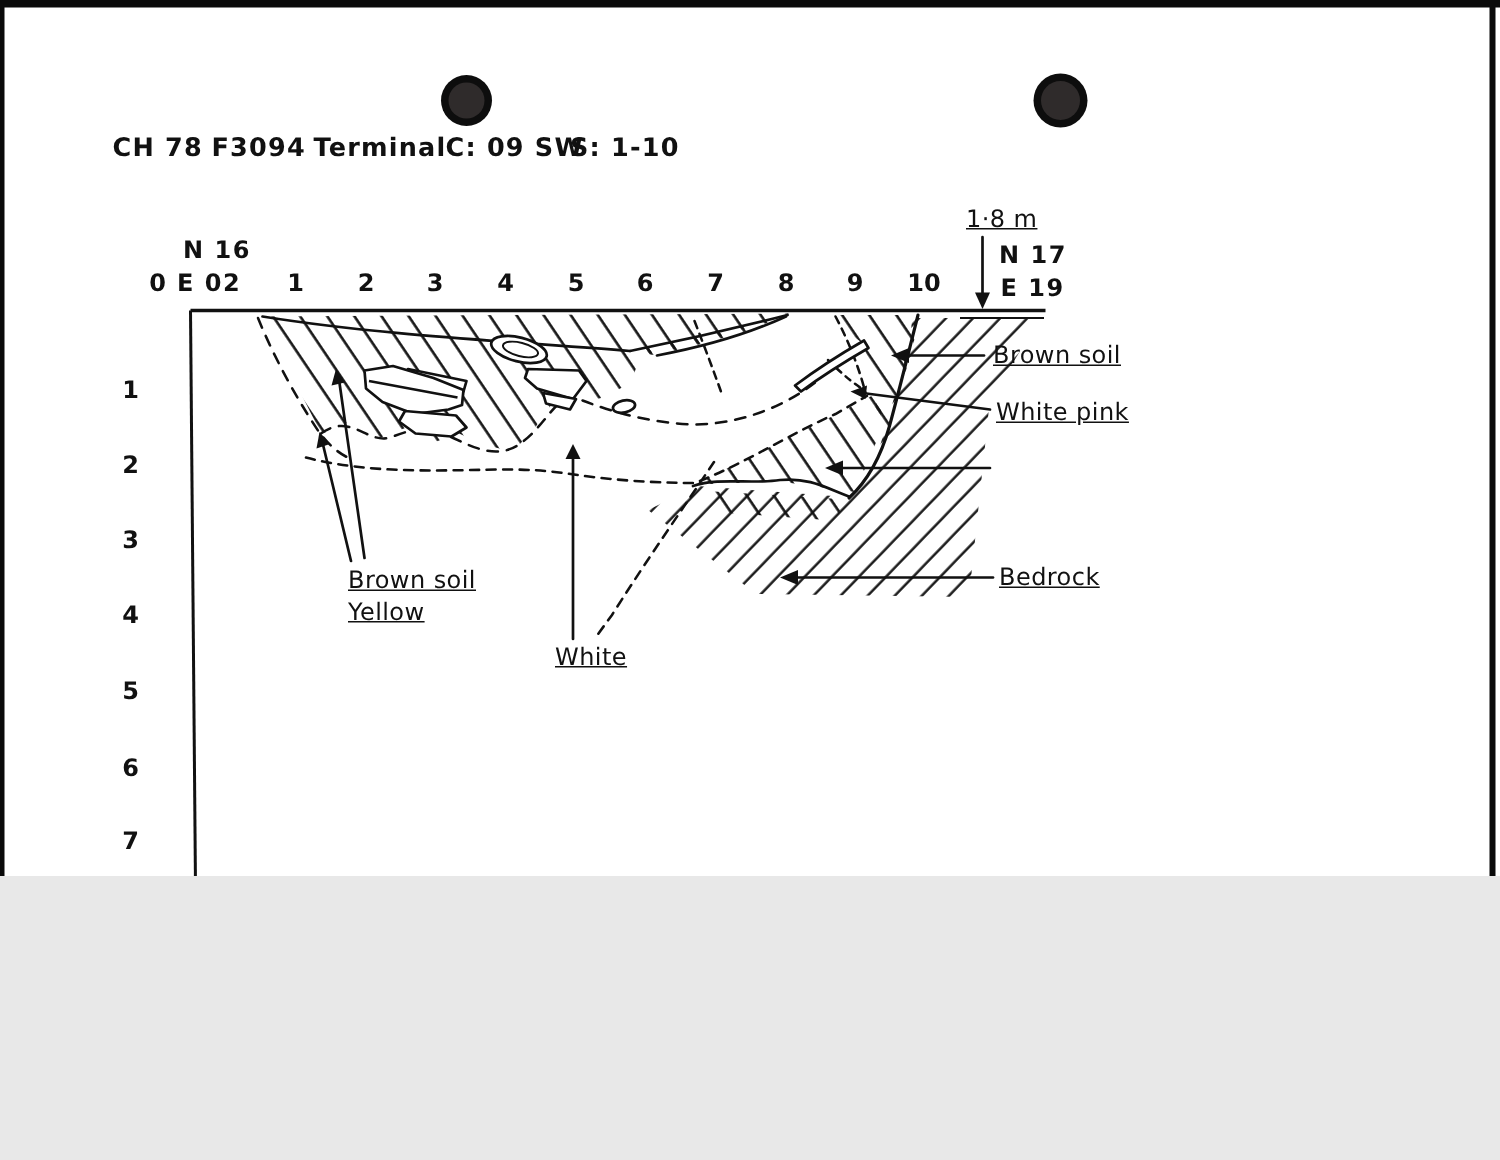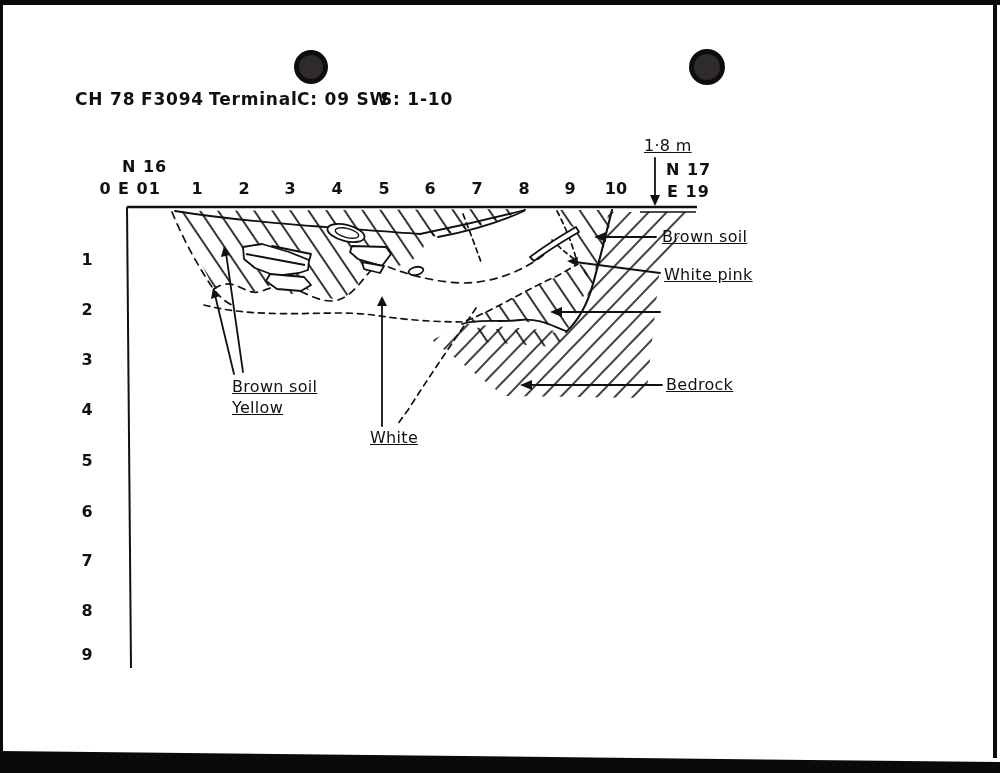--- a/index.html
+++ b/index.html
@@ -1,17 +1,17 @@
 <!DOCTYPE html>
 <html><head>
 <meta charset="utf-8">
 <style>
   html,body{margin:0;padding:0;background:#e8e8e8;}
   .page{
-    position:relative;width:1000px;height:773px;background:#ffffff;
+    position:relative;width:1000px;height:584px;background:#ffffff;
     overflow:hidden;color:#111;font-family:"DejaVu Sans",sans-serif;
   }
   .page svg{position:absolute;left:0;top:0;}
   .lbl{position:absolute;font-size:16px;font-weight:500;letter-spacing:.3px;white-space:nowrap;line-height:1.1;text-decoration:underline;}
   .hdr{position:absolute;top:89px;font-size:17px;font-weight:600;letter-spacing:.8px;white-space:nowrap;}
   .tick-top{position:absolute;top:179px;font-size:16px;font-weight:600;transform:translateX(-50%);white-space:nowrap;}
   .tick-left{position:absolute;left:87px;font-size:16px;font-weight:600;transform:translateX(-50%);white-space:nowrap;}
   .coord{position:absolute;font-size:16px;font-weight:600;letter-spacing:1px;white-space:nowrap;}
 </style>
 </head>
@@ -119,21 +119,21 @@
     </g>
   </svg>
 
   <span class="hdr" style="left:75px">CH 78</span>
   <span class="hdr" style="left:141px">F3094</span>
   <span class="hdr" style="left:209px">Terminal</span>
   <span class="hdr" style="left:297px">C: 09 SW</span>
   <span class="hdr" style="left:380px">S: 1-10</span>
 
   <span class="coord" style="left:122px;top:157px">N 16</span>
-  <span class="coord" style="left:118px;top:179px">E 01</span>
+  <span class="coord" style="left:118px;top:179px">E 02</span>
   <span class="coord" style="left:666px;top:160px">N 17</span>
   <span class="coord" style="left:667px;top:182px">E 19</span>
   <span class="lbl" style="left:644px;top:137px">1·8 m</span>
 
   <span class="tick-top" style="left:105px">0</span>
   <span class="tick-top" style="left:197px">1</span>
   <span class="tick-top" style="left:244px">2</span>
   <span class="tick-top" style="left:290px">3</span>
   <span class="tick-top" style="left:337px">4</span>
   <span class="tick-top" style="left:384px">5</span>

